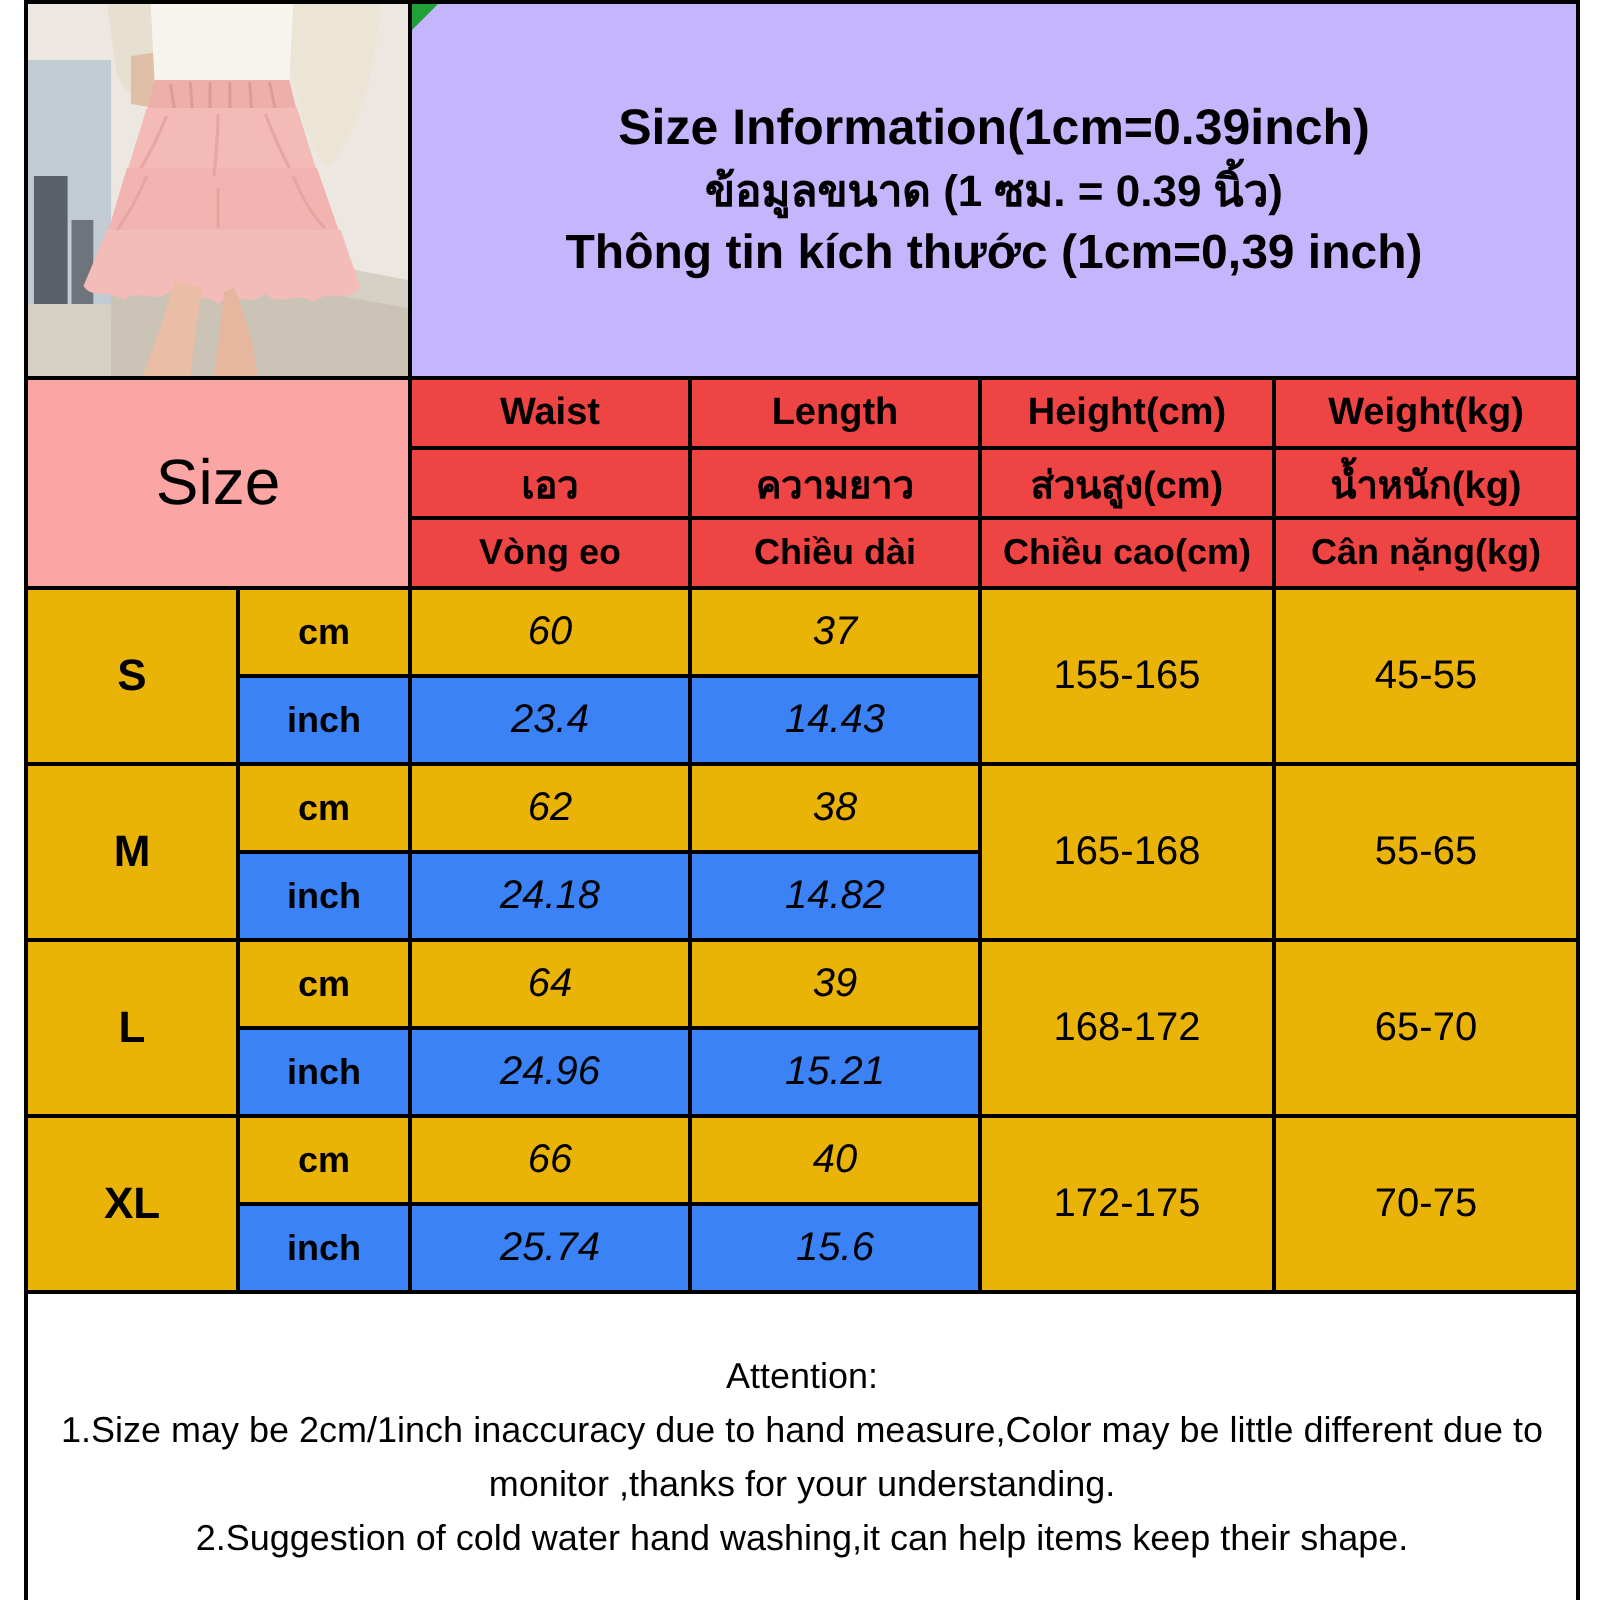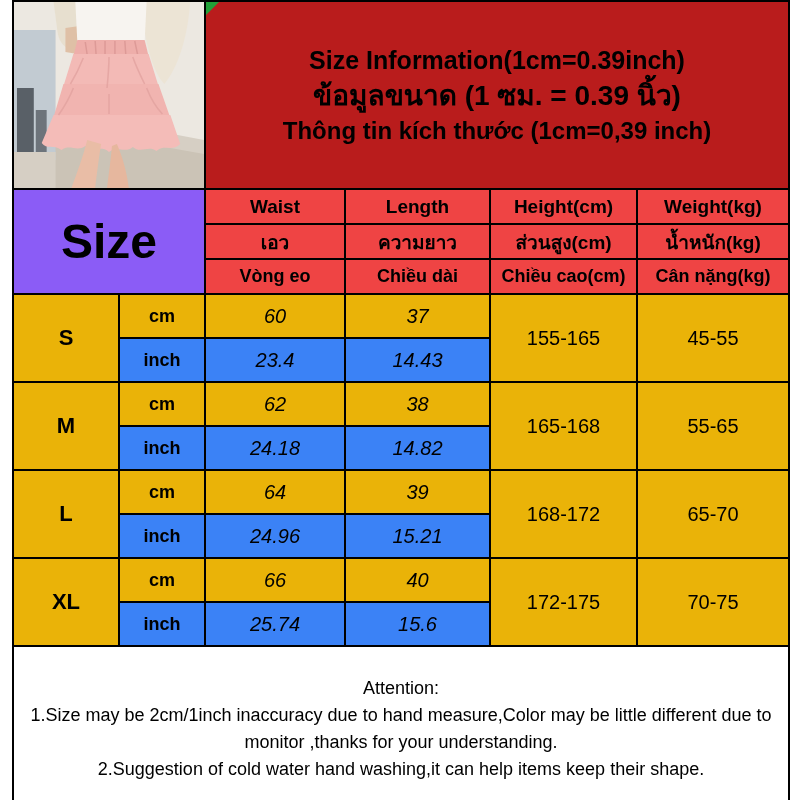--- a/index.html
+++ b/index.html
@@ -5,30 +5,30 @@
   html,body{margin:0;padding:0;background:#ffffff;}
   body{width:800px;height:800px;font-family:"Liberation Sans","DejaVu Sans",sans-serif;color:#000;}
   .sheet{position:absolute;left:12px;top:0;width:778px;}
   table.size-table{border-collapse:collapse;table-layout:fixed;width:778px;}
   table.size-table td{border:2px solid #000;text-align:center;vertical-align:middle;overflow:hidden;padding:0;}
   
   col.c-size{width:106px}col.c-unit{width:86px}col.c-waist{width:140px}
   col.c-length{width:145px}col.c-height{width:147px}col.c-weight{width:152px}
   
   td.photo-cell{height:186px;padding:0;background:#eceae4;}
-  td.title-cell{background:#b91c1c;position:relative;}
+  td.title-cell{background:#c4b5fd;position:relative;}
   .title-l1{font-weight:bold;font-size:25px;line-height:1.3;}
-  .title-l2{font-weight:bold;font-size:28px;line-height:1.35;}
+  .title-l2{font-weight:bold;font-size:22px;line-height:1.35;}
   .title-l3{font-weight:bold;font-size:24px;line-height:1.3;}
   .corner-marker{position:absolute;left:0;top:0;width:0;height:0;
     border-top:13px solid #21a038;border-right:13px solid transparent;}
   
   td.hdr{background:#ef4444;font-weight:bold;font-size:19px;height:33px;}
   td.hdr-vi{font-size:18px;}
-  td.size-big{background:#8b5cf6;font-weight:bold;font-size:48px;}
+  td.size-big{background:#fca5a5;font-weight:normal;font-size:32px;}
   
   td.size-name{background:#d8d8d8;font-weight:bold;font-size:22px;}
   td.unit{font-weight:bold;font-size:18px;}
   td.val{font-size:20px;font-style:italic;}
   tr.row-cm td{background:#eab308;height:42px;}
   tr.row-inch td{background:#3b82f6;height:42px;}
   td.range{background:#f0f0f0;font-size:20px;}
   
   td.attention-cell{height:164px;text-align:left;vertical-align:top;background:#fff;
     padding:4px 6px;font-size:18px;line-height:1.5;}

